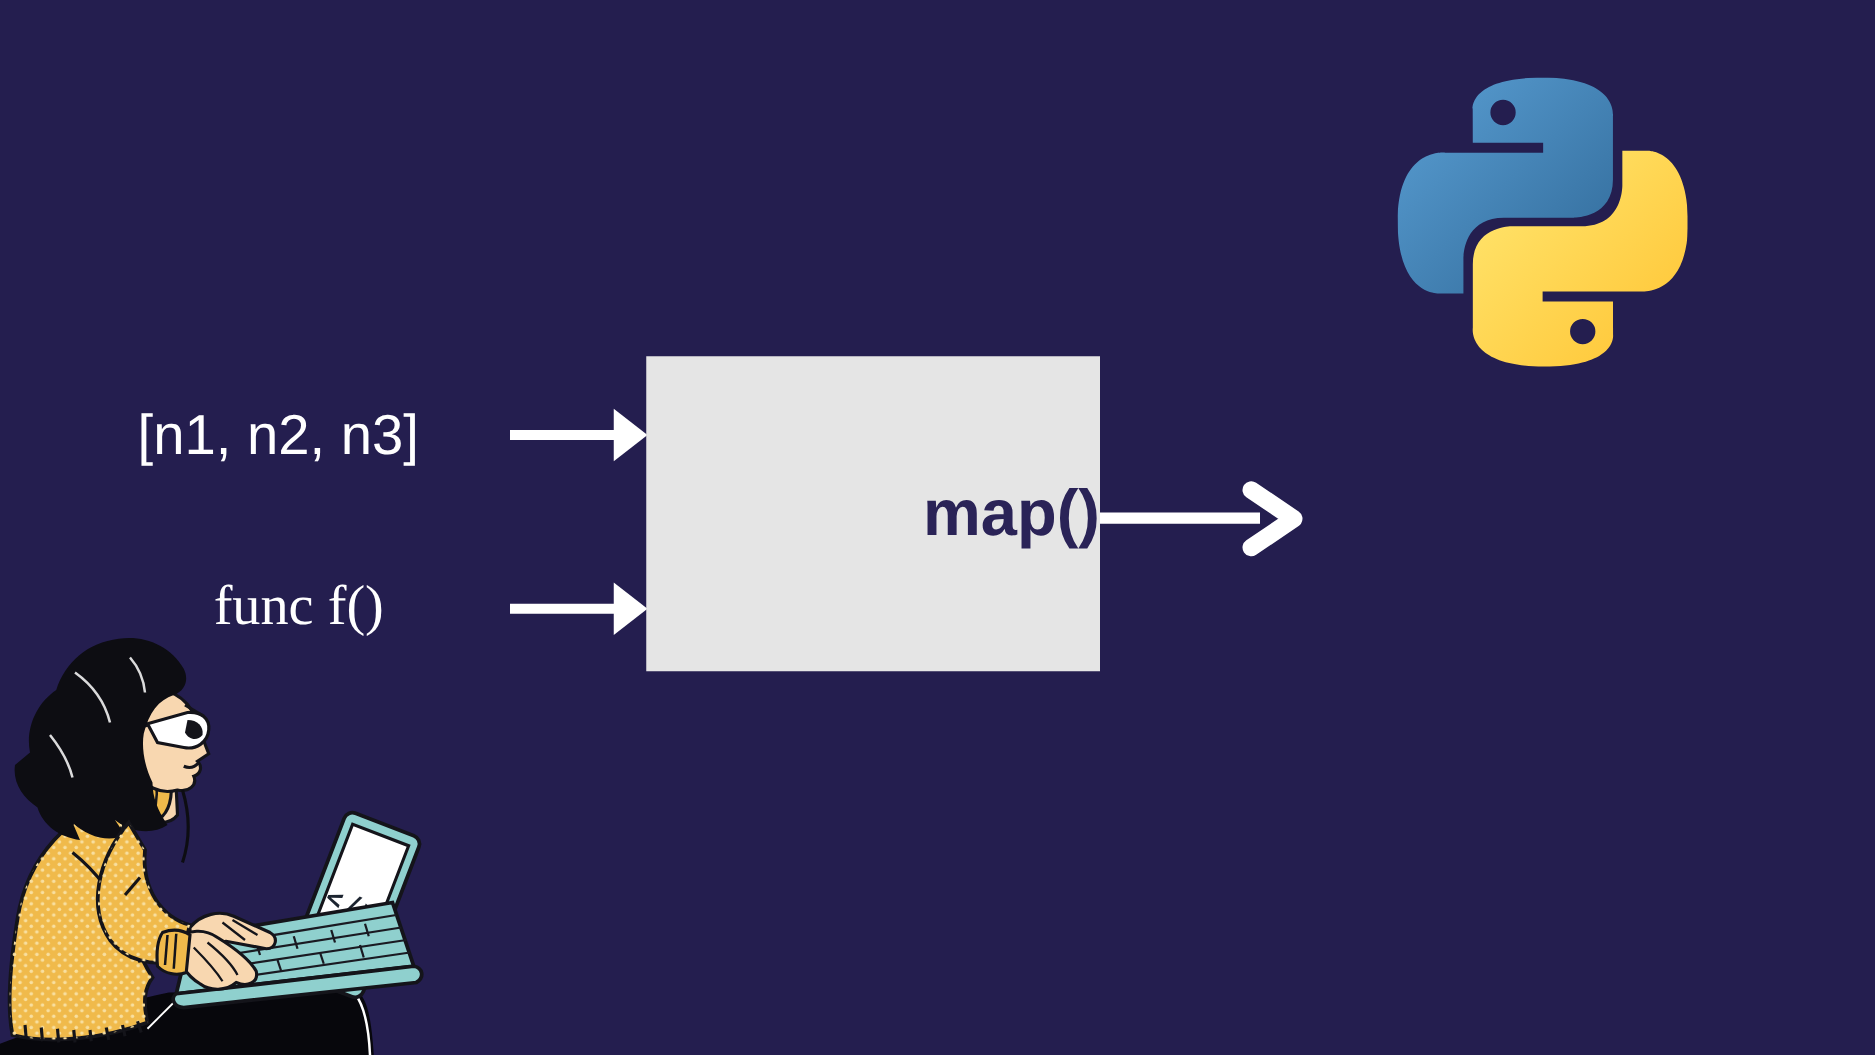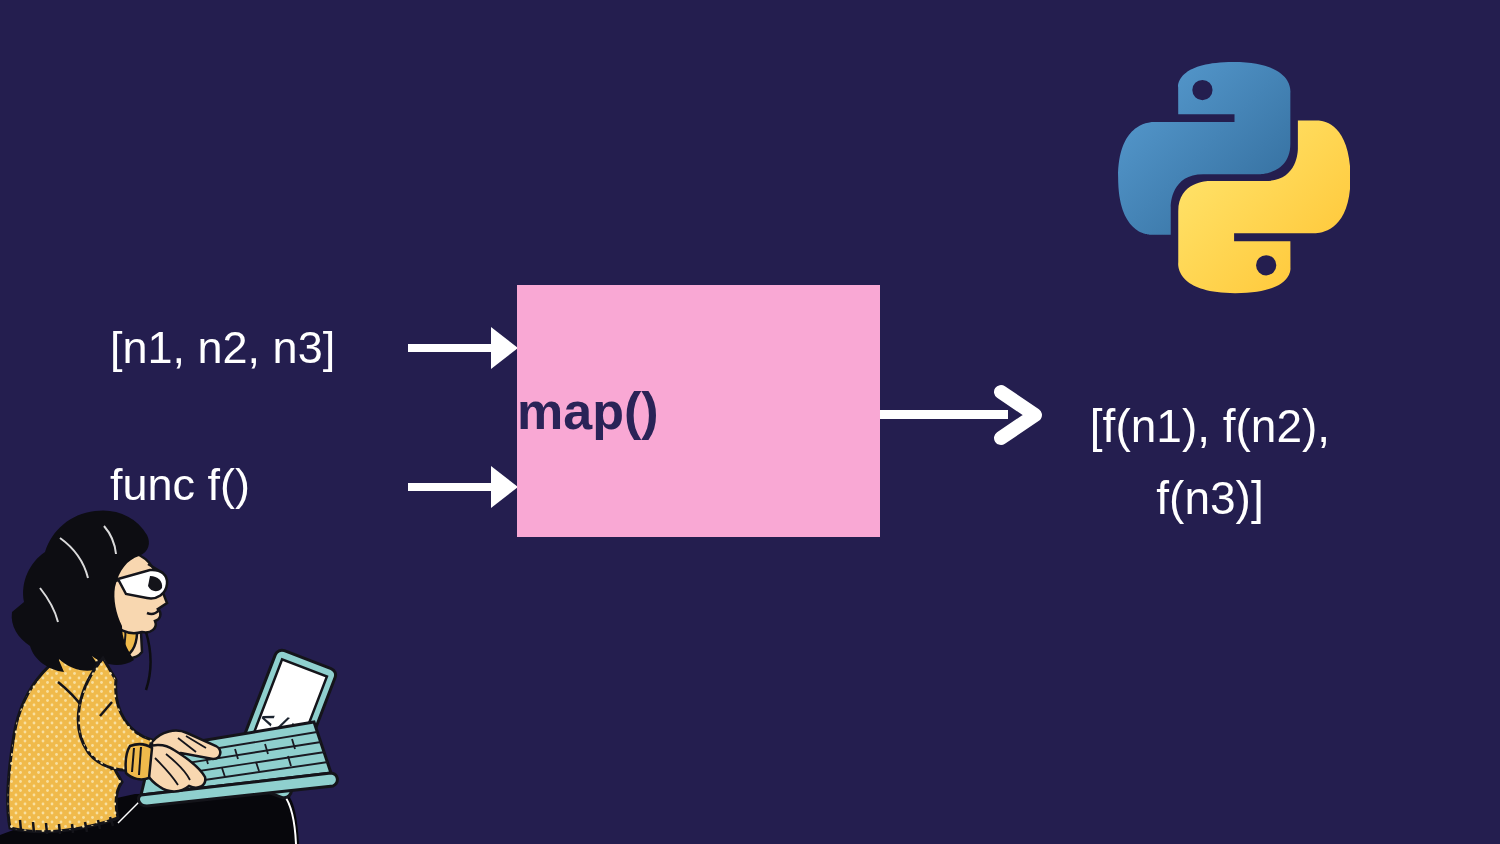--- a/index.html
+++ b/index.html
@@ -6,39 +6,39 @@
   #page-root{
     position:relative;
     width:1500px;height:844px;
     overflow:hidden;
     font-family:"Liberation Sans", sans-serif;
   }
   
   .map-box{
     position:absolute;
     left:517px;top:285px;width:363px;height:252px;
-    background:#f9a8d4;
-    display:flex;align-items:center;justify-content:flex-start;
+    background:#e5e5e5;
+    display:flex;align-items:center;justify-content:flex-end;
   }
   .map-box .box-label{
     font-weight:bold;
     font-size:52px;
     letter-spacing:0px;
     color:#2a2357;
   }
   
   .flow-label{
     position:absolute;
     color:#ffffff;
     font-size:45px;
     line-height:1.0;
     white-space:nowrap;
   }
   .label-input-list{left:110px;top:325px;width:282px;text-align:left;}
-  .label-input-func{left:110px;top:462px;width:258px;text-align:left;}
+  .label-input-func{left:110px;top:462px;width:258px;text-align:center;font-family:Liberation Serif, serif;}
   .label-output{
     left:1040px;top:390px;width:340px;
     text-align:center;font-size:46px;line-height:72px;
   }
   .label-output .out-line{display:block;white-space:nowrap;}
   
   .arrows-svg,{position:absolute;left:0;top:0;}
   svg{display:block;}
   .abs{position:absolute;}
 </style>
@@ -77,24 +77,20 @@
     <g>
       <rect x="880" y="410" width="128" height="9" fill="#ffffff"></rect>
       <polyline points="1001,392 1035,415 1001,438" fill="none" stroke="#ffffff" stroke-width="14" stroke-linecap="round" stroke-linejoin="round"></polyline>
     </g>
   </svg>
 
   <div class="map-box">
     <span class="box-label">map()</span>
   </div>
 
-  <div class="flow-label label-output">
-    <span class="out-line">[f(n1), f(n2),</span>
-    <span class="out-line">f(n3)]</span>
-  </div>
 
   <svg class="abs" style="left:0;top:500px;" width="400" height="344" viewBox="0 0 400 344" aria-hidden="true">
     <defs>
       <pattern id="dots" width="9" height="9" patternUnits="userSpaceOnUse">
         <circle cx="2.5" cy="2.5" r="1.4" fill="#f8dfa0"></circle>
         <circle cx="7" cy="7" r="1.4" fill="#f8dfa0"></circle>
       </pattern>
     </defs>
 
     <g>

